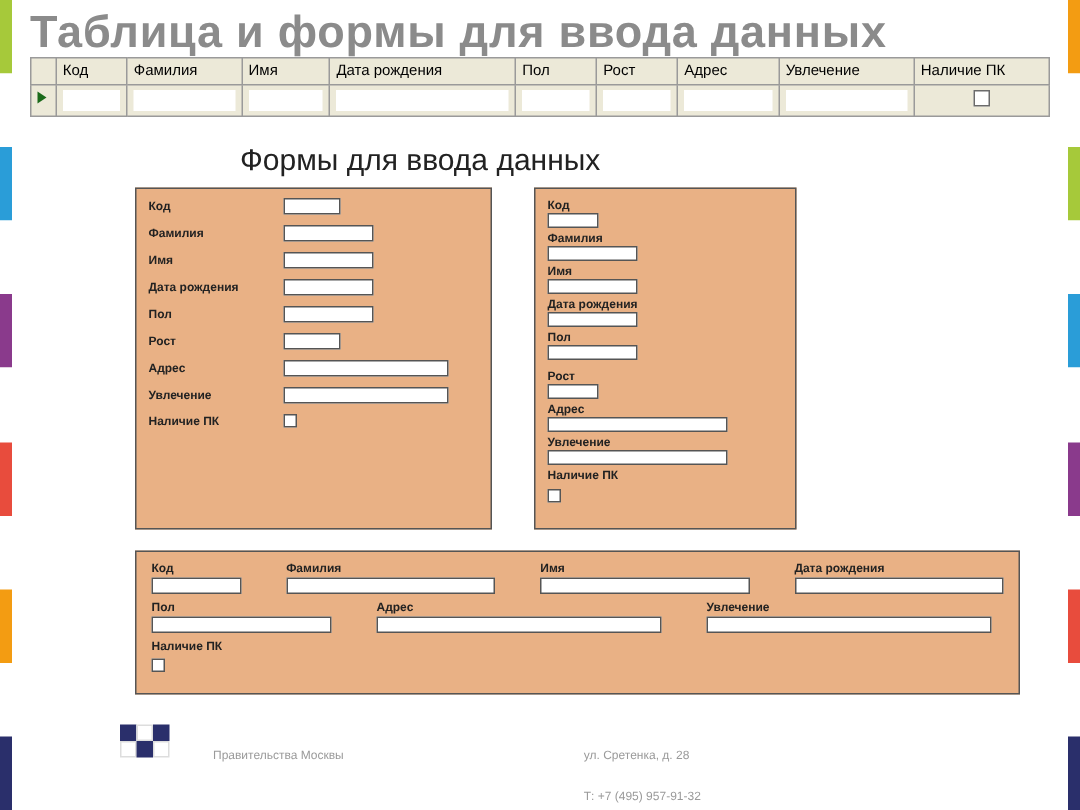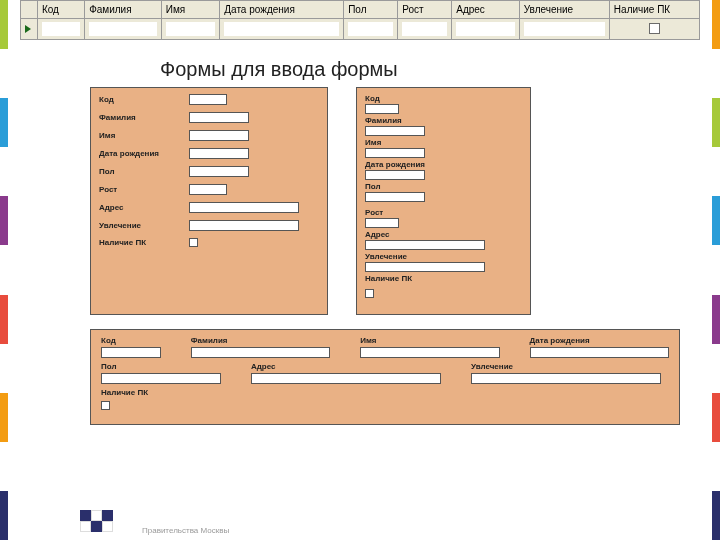--- a/index.html
+++ b/index.html
@@ -177,20 +177,21 @@
   <div class="c2"></div>
     <div class="cw"></div>
     <div class="c3"></div>
     <div class="cw"></div>
   <div class="c4"></div>
     <div class="cw"></div>
     <div class="c6"></div>
 </div>
 
 <div class="content">
+  <h1 class="main-title">Таблица и формы для ввода данных</h1>
 
 
   <table class="data-table">
     <tbody>
         <tr>
       <th class="row-marker"></th>
       <th style="width:42px">Код</th>
       <th style="width:68px">Фамилия</th>
       <th style="width:52px">Имя</th>
       <th style="width:110px">Дата рождения</th>
@@ -224,21 +225,21 @@
             <div class="cell-input"></div>
           </td>
       <td>
             <div class="cell-input"></div>
           </td>
       <td style="text-align:center"><span class="cell-chk"></span></td>
     </tr>
   </tbody>
     </table>
 
-  <div class="subtitle2">Формы для ввода формы</div>
+  <div class="subtitle2">Формы для ввода данных</div>
 
   <div class="forms-row">
 
     <div class="form-panel form-a">
       <div class="frow">
           <span class="flabel">Код</span>
           <span class="finput w-short"></span>
         </div>
       <div class="frow">
           <span class="flabel">Фамилия</span>
@@ -361,14 +362,18 @@
         </div>
       <div class="logo-row">
           <span style="background:#fff;border:1px solid #ddd"></span>
           <span style="background:#2a2f6b"></span>
           <span style="background:#fff;border:1px solid #ddd"></span>
         </div>
     </div>
     <div class="col">
       <div class="ftext1">Правительства Москвы</div>
     </div>
+    <div class="col" style="margin-left:160px">
+      <div class="ftext1">ул. Сретенка, д. 28</div>
+      <div class="ftext1">Т: +7 (495) 957-91-32</div>
+    </div>
   </div>
 </div>
 
 </body></html>

